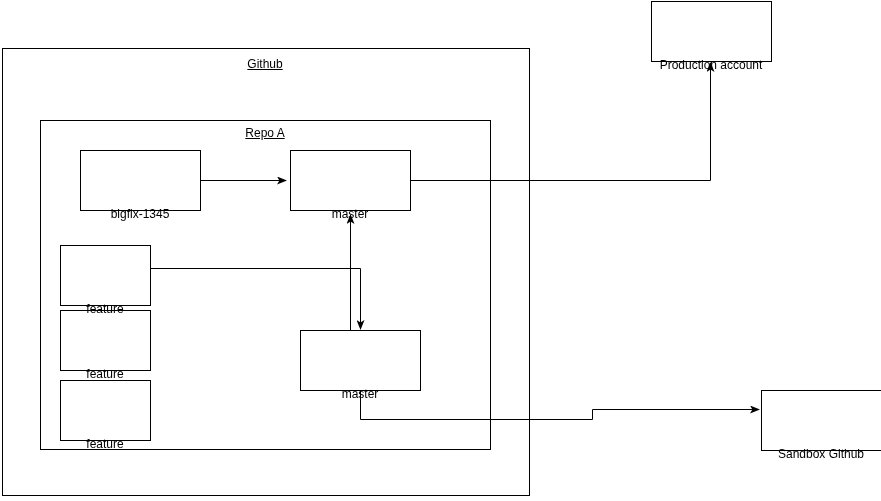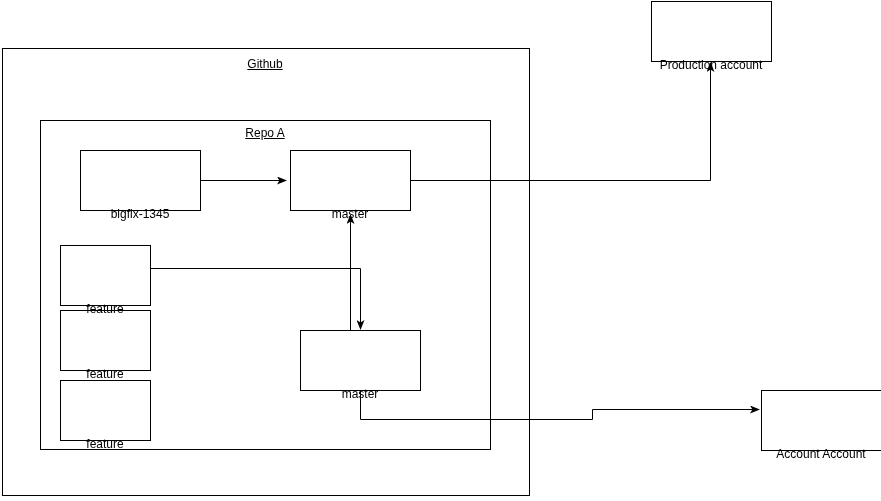--- a/index.html
+++ b/index.html
@@ -85,15 +85,15 @@
   <div class="group-label" style="left:265px; top:64px;">Github</div>
   <div class="group-label" style="left:265px; top:133px;">Repo A</div>
 
   <div class="node-label" style="left:140px; top:180px;">bigfix-1345</div>
   <div class="node-label" style="left:350px; top:180px;">master</div>
   <div class="node-label" style="left:105px; top:275px;">feature</div>
   <div class="node-label" style="left:105px; top:340px;">feature</div>
   <div class="node-label" style="left:105px; top:410px;">feature</div>
   <div class="node-label" style="left:360px; top:360px;">master</div>
   <div class="node-label" style="left:711px; top:31px;">Production account</div>
-  <div class="node-label" style="left:821px; top:420px;">Account Account</div>
+  <div class="node-label" style="left:821px; top:420px;">Sandbox Github</div>
 
 </div>
 
 </body></html>

